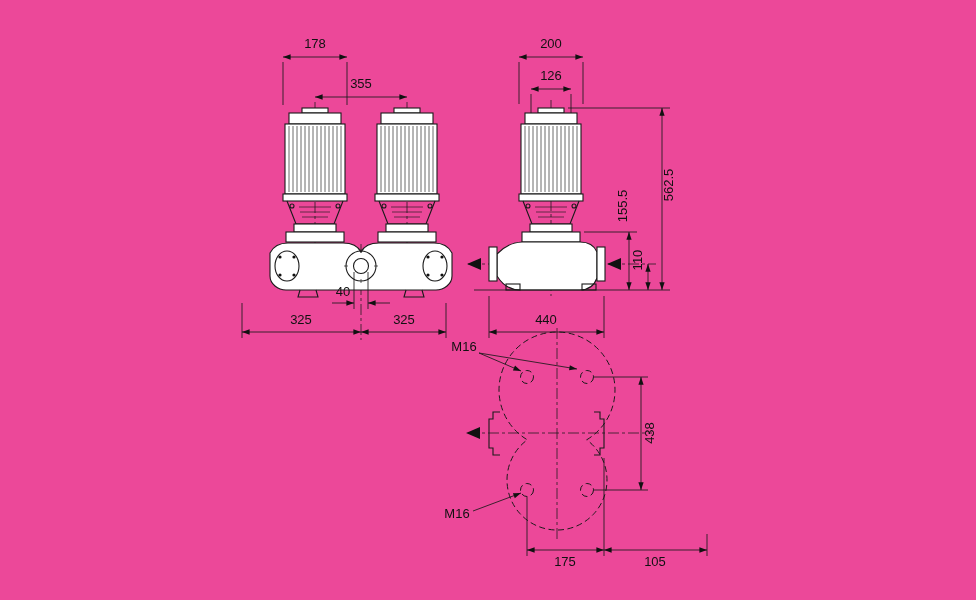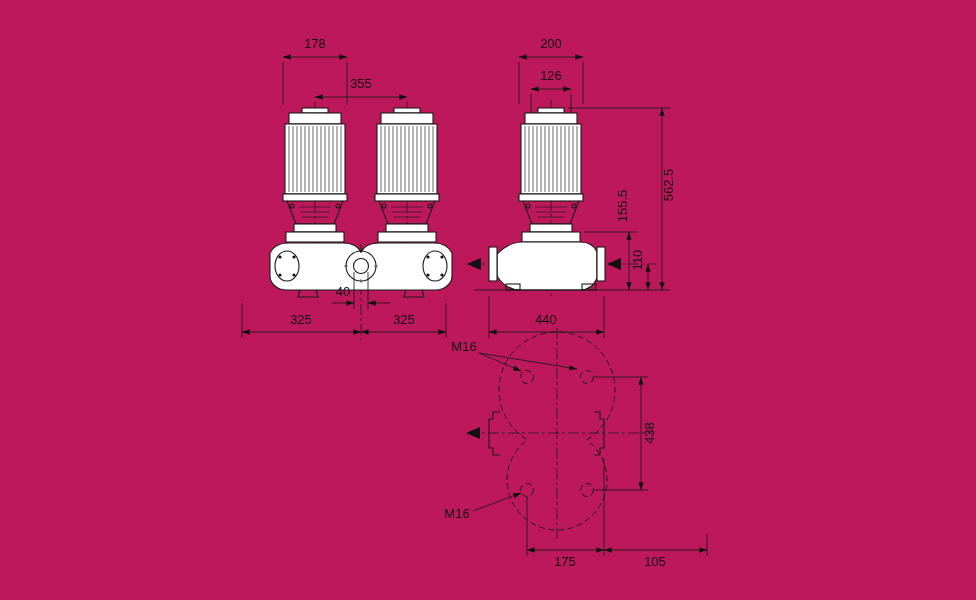--- a/index.html
+++ b/index.html
@@ -1,16 +1,16 @@
 <!DOCTYPE html>
 <html><head>
 <meta charset="utf-8">
 <style>
   html,body{margin:0;padding:0;background:#ffffff;}
-  .page{position:relative;width:976px;height:600px;background:#be185d;overflow:hidden;}
+  .page{position:relative;width:976px;height:600px;background:#ec4899;overflow:hidden;}
   svg{position:absolute;left:0;top:0;}
   text{font-family:"Liberation Sans",sans-serif;font-size:13px;fill:#111111;}
   .ln{stroke:#1a1a1a;stroke-width:1.1;fill:none;}
   .lnf{stroke:#1a1a1a;stroke-width:1.1;fill:#ffffff;}
   .fin{stroke:#1a1a1a;stroke-width:0.65;fill:none;}
   .dim{stroke:#1a1a1a;stroke-width:0.85;fill:none;}
   .dash{stroke:#1a1a1a;stroke-width:1.0;fill:none;stroke-dasharray:6 3.5;}
   .cl{stroke:#1a1a1a;stroke-width:0.75;fill:none;stroke-dasharray:11 3 3 3;}
   .solidarrow{fill:#111111;stroke:none;}
 </style>

